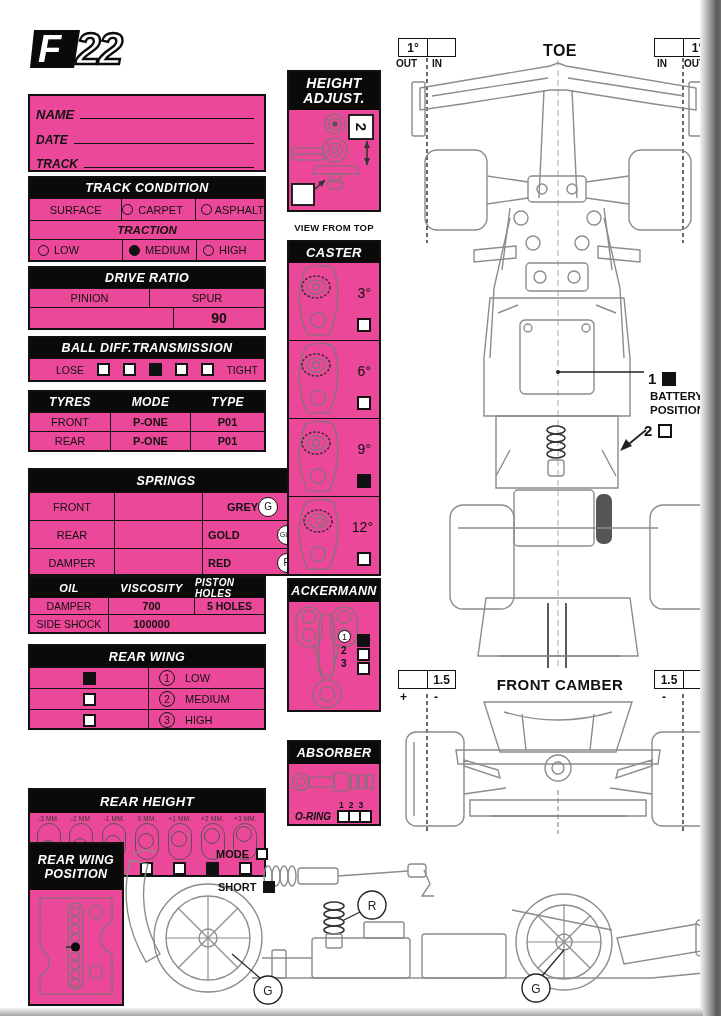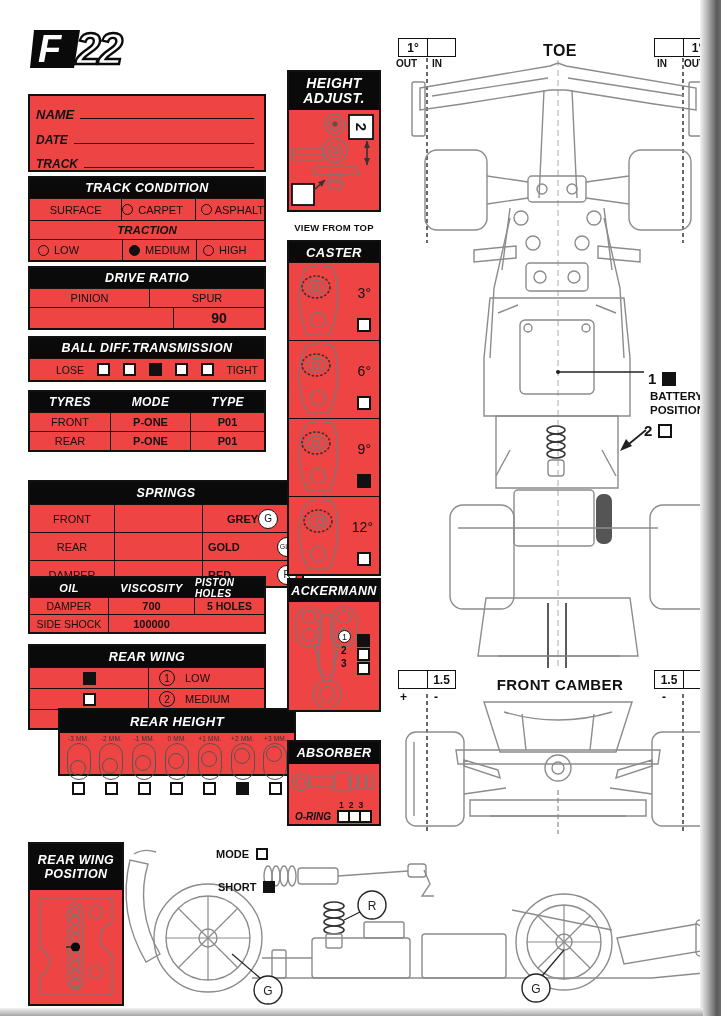--- a/index.html
+++ b/index.html
@@ -1,19 +1,19 @@
 <!DOCTYPE html>
 <html><head>
 <meta charset="utf-8">
 <style>
   html,body{margin:0;padding:0;background:#e8e8e8;}
   #sheet{position:relative;width:721px;height:1016px;background:#fff;overflow:hidden;
          font-family:"Liberation Sans",sans-serif;color:#111;}
   .abs{position:absolute;box-sizing:border-box;}
-  .box{position:absolute;border:2px solid #111;background:#ef4444;box-sizing:border-box;}
+  .box{position:absolute;border:2px solid #111;background:#ec4899;box-sizing:border-box;}
   .hd{background:#0a0a0a;color:#fff;font-style:italic;font-weight:700;
       display:flex;align-items:center;justify-content:center;font-size:12.5px;letter-spacing:.4px;}
   .row{display:flex;border-top:1.6px solid #111;box-sizing:border-box;align-items:stretch;}
   .c{display:flex;align-items:center;justify-content:center;box-sizing:border-box;
      border-left:1.6px solid #111;font-size:11px;}
   .c:first-child{border-left:none;}
   .b{font-weight:700;}
   .it{font-style:italic;}
   .cb{width:13px;height:13px;border:2px solid #111;background:#fff;display:inline-block;box-sizing:border-box;}
   .cb.on{background:#111;}
@@ -135,21 +135,21 @@
       <div class="c b" style="width:80px;">P-ONE</div>
       <div class="c b" style="flex:1;">P01</div>
     </div>
     <div class="row" style="height:19px;">
       <div class="c" style="width:80px;">REAR</div>
       <div class="c b" style="width:80px;">P-ONE</div>
       <div class="c b" style="flex:1;">P01</div>
     </div>
   </div>
 
-  <div class="box" style="left:28px;top:480px;width:276px;height:108px;">
+  <div class="box" style="left:28px;top:468px;width:276px;height:108px;">
     <div class="hd" style="height:22px;">SPRINGS</div>
     <div class="row" style="height:28px;">
       <div class="c" style="width:84px;">FRONT</div>
       <div class="c" style="width:88px;"></div>
       <div class="c" style="flex:1;justify-content:center;padding:0 5px;">
         <span class="b">GREY</span>
         <span class="badge">G</span>
       </div>
     </div>
     <div class="row" style="height:28px;">
@@ -212,21 +212,21 @@
       <div class="c" style="width:118px;">
           <span class="cb"></span>
         </div>
       <div class="c" style="flex:1;justify-content:flex-start;padding-left:10px;gap:10px;">
         <span class="cnum">3</span>
         <span>HIGH</span>
       </div>
     </div>
   </div>
 
-  <div class="box" style="left:28px;top:708px;width:238px;height:68px;margin-left:30px;">
+  <div class="box" style="left:28px;top:788px;width:238px;height:89px;">
     <div class="hd" style="height:23px;font-size:13px;">REAR HEIGHT</div>
     <div style="display:flex;justify-content:space-between;padding:2px 3px 0 3px;">
       <div class="rh-item">
         <span class="rh-cap">-3 MM.</span>
         <span class="ecc">
             <span class="dot" style="top:16px;"></span>
           </span>
         <span class="cb" style="margin-top:2px;"></span>
       </div>
       <div class="rh-item">

